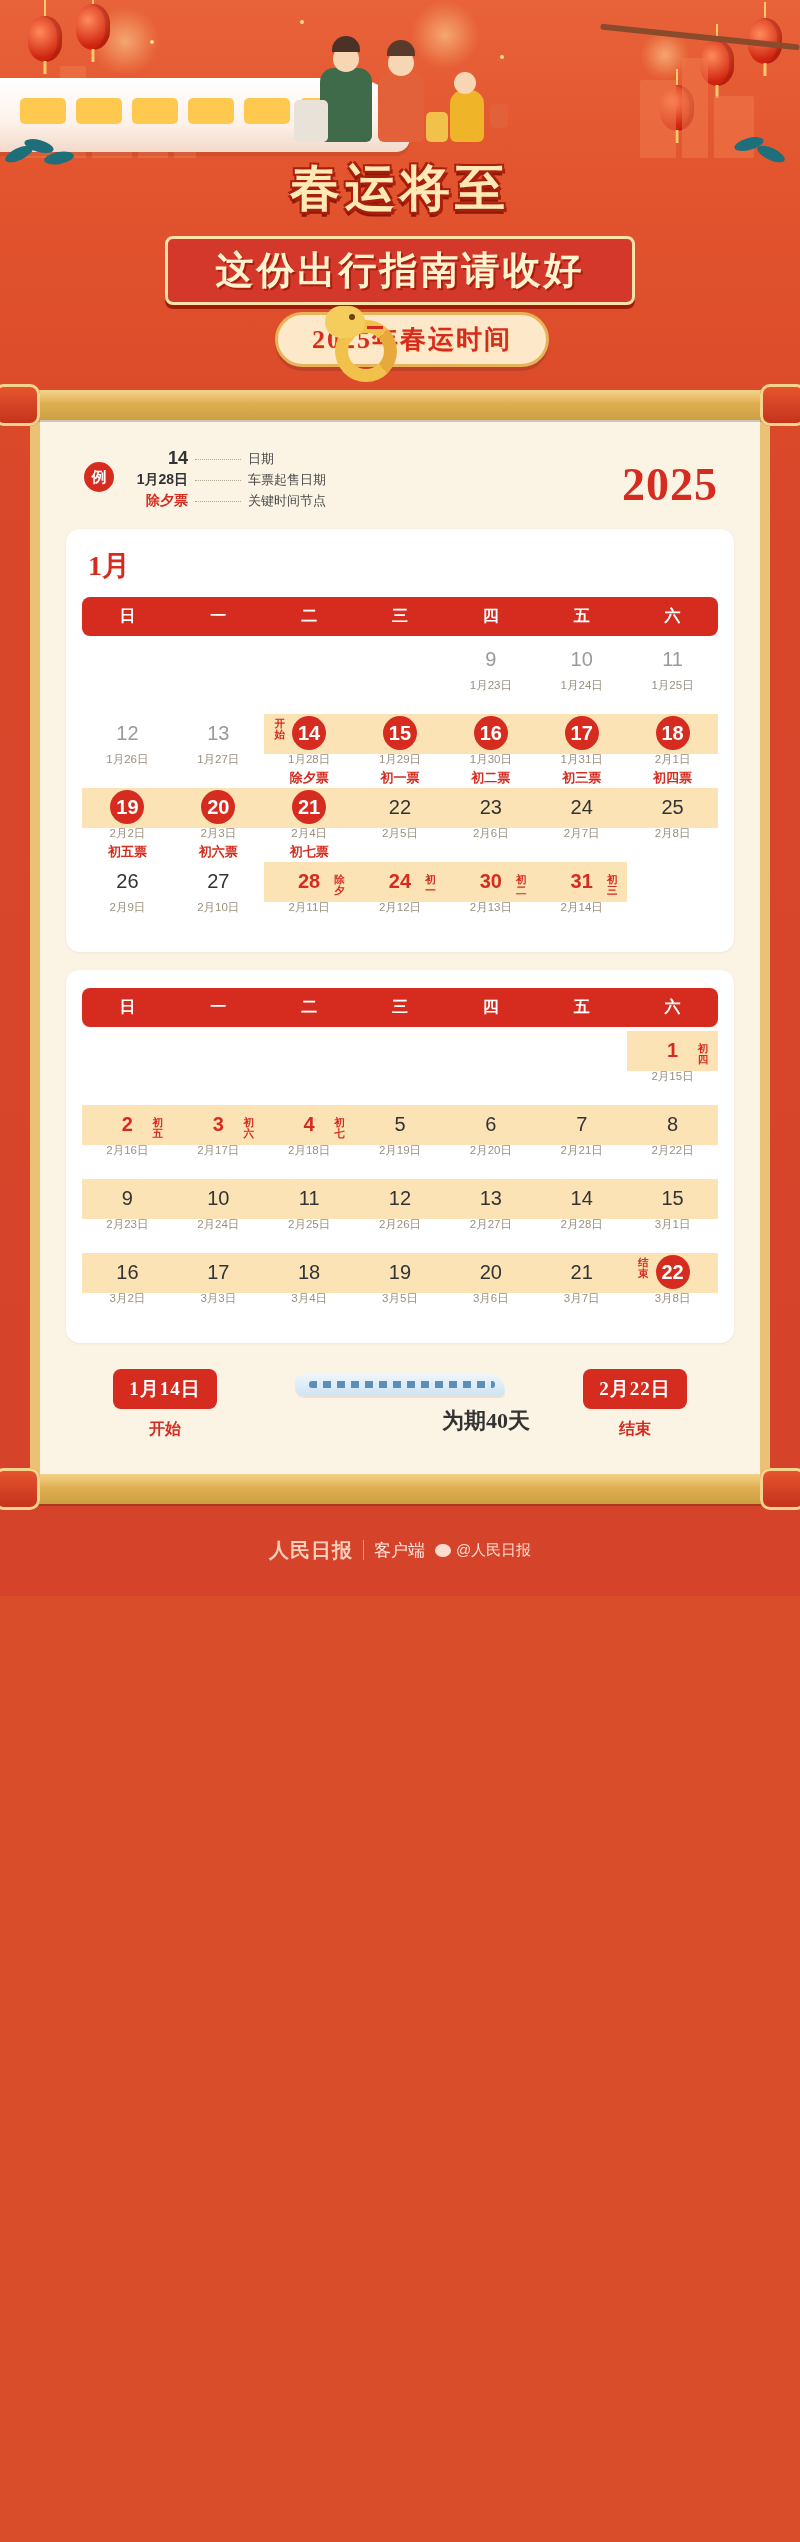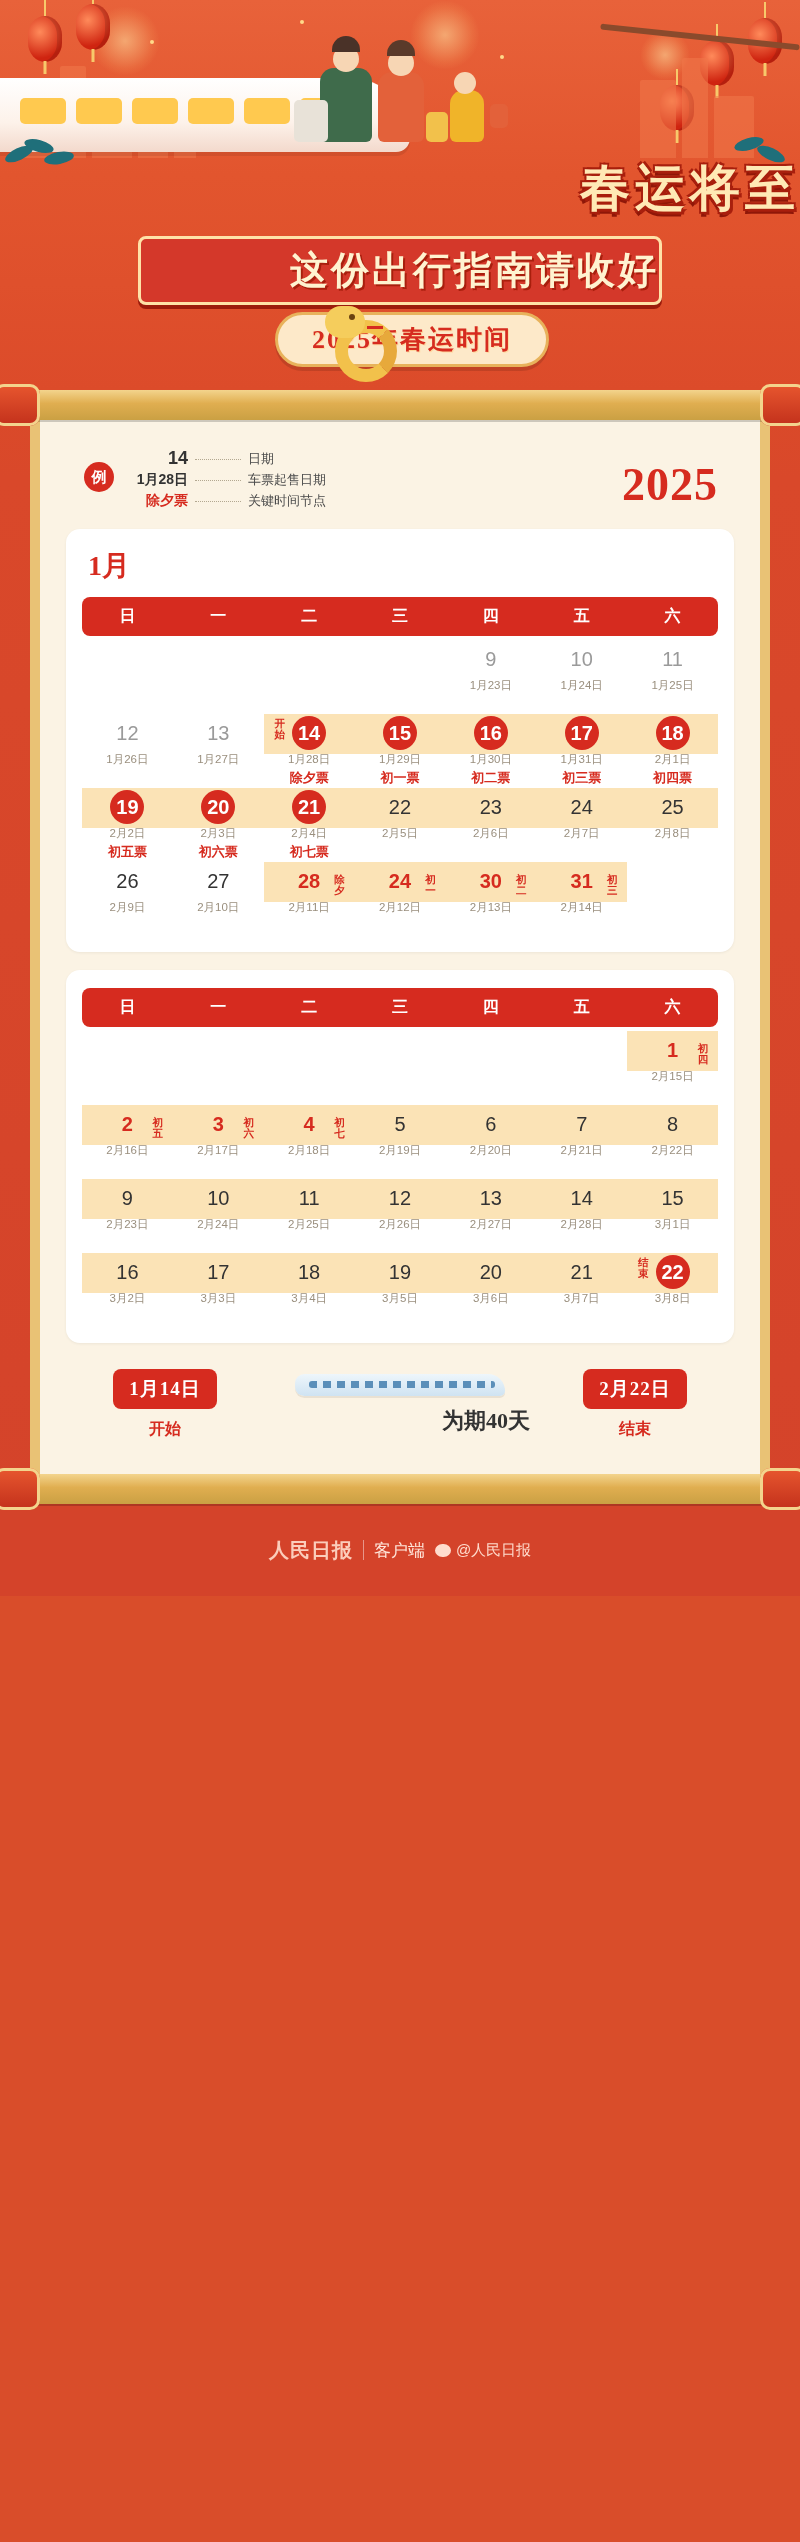--- a/index.html
+++ b/index.html
@@ -58,30 +58,30 @@
   }
   .family { position:absolute; bottom:248px; }
   .person-body { position:absolute; border-radius: 14px 14px 6px 6px; }
   .head { position:absolute; width:26px;height:26px;border-radius:50%; background:#f7d6b4; }
   .hair { position:absolute; width:28px;height:16px;border-radius:14px 14px 0 0; background:#4a3228;}
   .suitcase { position:absolute; border-radius:5px; }
   .plant { position:absolute; bottom:230px; }
   .leaf { position:absolute; width:30px;height:12px;border-radius:50%; background:#1f6f7a; }
 
   
-  .title-wrap { position:absolute; left:0; right:0; top:155px; text-align:right; }
+  .title-wrap { position:absolute; left:0; right:0; top:155px; text-align:center; }
   .title-1 {
     font-family: "Liberation Serif", serif;
     font-size: 50px; font-weight: 700; letter-spacing: 5px;
     color:#ffe9b5;
     -webkit-text-stroke: 0px;
     text-shadow: 0 0 0 #b8250f, 3px 3px 0 #a81f0d, -2px -2px 0 #a81f0d, 2px -2px 0 #a81f0d, -2px 2px 0 #a81f0d, 0 5px 0 #8f1708;
   }
   .title-2-bar {
-    margin: 14px auto 0; width: 524px; padding: 6px 0;
+    margin: 14px auto 0; width: 470px; padding: 6px 0;
     background: #d4382a;
     border-radius: 8px;
     border: 3px solid #ffe2a8;
     box-shadow: 0 4px 0 #9c1c0c;
   }
   .title-2 {
     font-family: "Liberation Serif", serif;
     font-size: 38px; font-weight:700; letter-spacing: 3px;
     color:#fff3d0;
     text-shadow: 2px 2px 0 #a81f0d;

